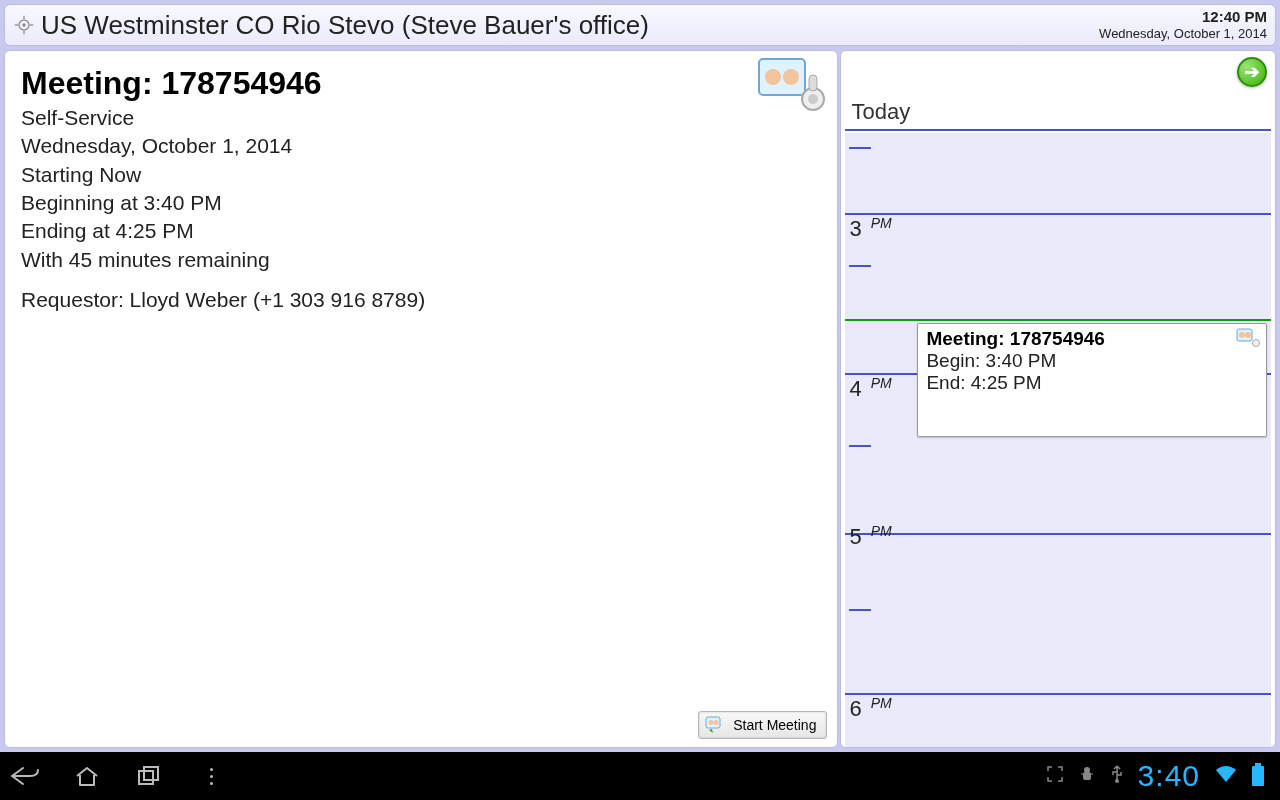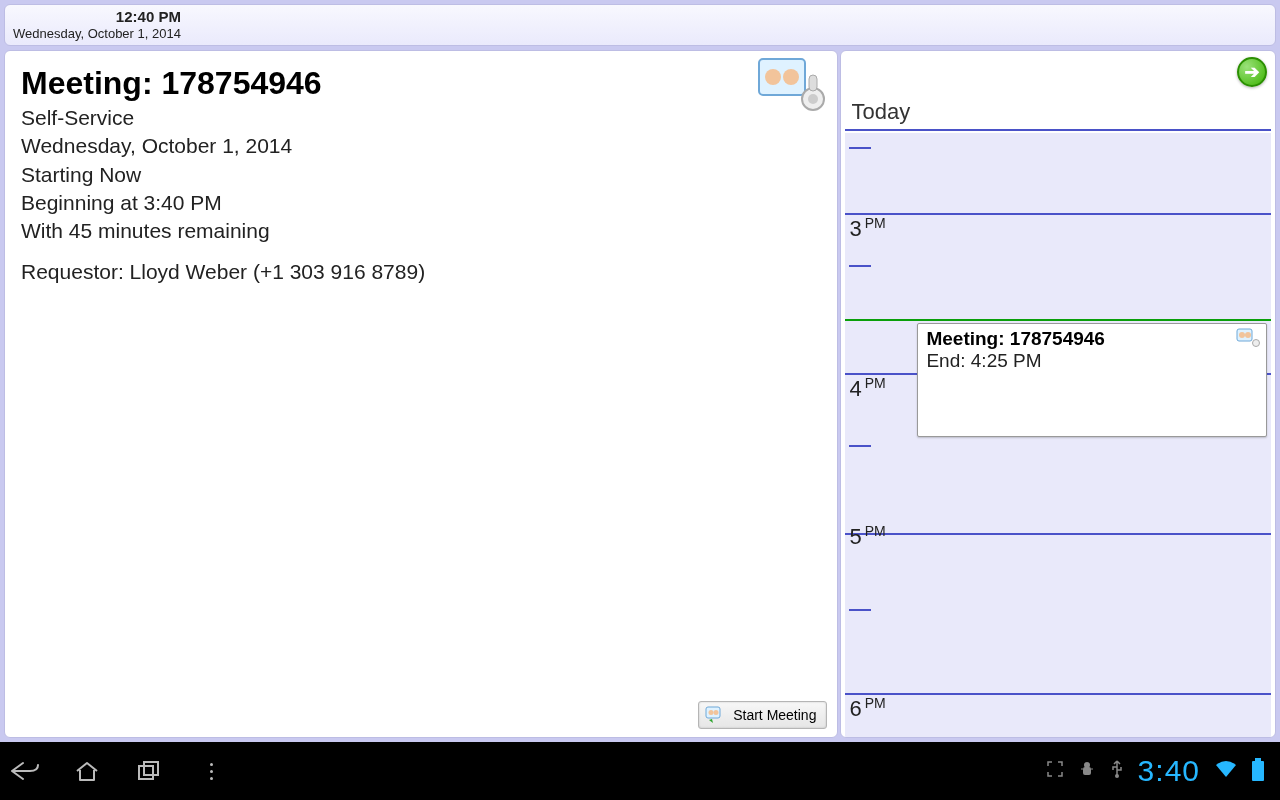--- a/index.html
+++ b/index.html
@@ -35,49 +35,62 @@
   .agenda-head { position: absolute; top: 6px; right: 8px; }
   .next-btn { width: 30px; height: 30px; border-radius: 50%; background: radial-gradient(circle at 30% 30%, #9be27a, #3cb302); border: 2px solid #2b8f02; display: flex; align-items: center; justify-content: center; box-shadow: 0 1px 3px rgba(0,0,0,0.3); cursor: pointer; }
   .next-btn .arrow { color: #fff; font-size: 18px; font-weight: bold; }
   .today-label { position: absolute; left: 10px; top: 48px; font-size: 22px; color: #333; }
   .today-underline { position: absolute; left: 4px; right: 4px; top: 78px; height: 2px; background: #4a52c8; }
 
   .agenda-body { position: absolute; left: 4px; right: 4px; top: 82px; bottom: 0; background: #e9e9fa; overflow: hidden; }
   .hour-line { position: absolute; left: 0; right: 0; height: 2px; background: #4a52c8; }
   .half-line { position: absolute; left: 4px; width: 22px; height: 2px; background: #4a52c8; }
   .hour-label { position: absolute; left: 4px; font-size: 22px; color: #222; }
-  .hour-label .ampm { font-size: 14px; vertical-align: super; margin-left: 3px; }
+  .hour-label .ampm { font-size: 14px; vertical-align: super; margin-left: 9px; font-style: italic; }
 
   .now-marker { position: absolute; left: 0; right: 0; height: 2px; background: #0a9f0a; }
   .event-card { position: absolute; background: #fff; border: 1px solid #999; border-radius: 2px; padding: 4px 30px 4px 8px; box-shadow: 0 1px 2px rgba(0,0,0,0.2); cursor: pointer; }
   .event-card .title { font-size: 19px; font-weight: bold; }
   .event-card .row { font-size: 19px; color: #222; }
   .event-card .icon-sm { position: absolute; top: 4px; right: 6px; width: 24px; height: 20px; }
 
   
-  .android-nav { height: 58px; background: #000; display: flex; align-items: center; justify-content: space-between; padding: 0 16px 0 8px; color: #ccc; }
+  .android-nav { height: 48px; background: #000; display: flex; align-items: center; justify-content: space-between; padding: 0 16px 0 8px; color: #ccc; }
   .nav-left { display: flex; align-items: center; gap: 28px; }
   .nav-item { width: 34px; height: 28px; display: flex; align-items: center; justify-content: center; color: #bbb; }
   .nav-item svg { stroke: #bbb; fill: none; stroke-width: 2; }
   .dots { display: flex; flex-direction: column; gap: 4px; }
   .dots span { width: 3px; height: 3px; background: #bbb; border-radius: 50%; display: block; }
   .nav-right { display: flex; align-items: center; gap: 14px; }
   .nav-right .clock { font-family: sans-serif; font-size: 30px; color: #26b7ff; letter-spacing: 1px; }
   .wifi { color: #26b7ff; }
   .batt { width: 12px; height: 20px; background: #26b7ff; border-radius: 1px; position: relative; }
   .batt::before { content:""; position:absolute; top:-3px; left:3px; width:6px; height:3px; background:#26b7ff; }
   .tiny-ico { color: #888; font-size: 16px; }
 </style>
 </head>
 <body>
 
 <div class="screen">
   <div class="app-area">
 
     <div class="topbar">
+      <div class="topbar-left">
+        <span class="nav-glyph">
+          <svg viewBox="0 0 24 24" width="20" height="20">
+              <circle cx="12" cy="12" r="6" fill="none" stroke="#888" stroke-width="1.5"></circle>
+              <circle cx="12" cy="12" r="2" fill="#888"></circle>
+              <line x1="12" y1="1" x2="12" y2="5" stroke="#888" stroke-width="1.5"></line>
+              <line x1="12" y1="19" x2="12" y2="23" stroke="#888" stroke-width="1.5"></line>
+              <line x1="1" y1="12" x2="5" y2="12" stroke="#888" stroke-width="1.5"></line>
+              <line x1="19" y1="12" x2="23" y2="12" stroke="#888" stroke-width="1.5"></line>
+            </svg>
+        </span>
+        <span class="topbar-title">US Westminster CO Rio Stevo (Steve Bauer's office)</span>
+      </div>
       <div class="topbar-right">
         <div class="topbar-time">12:40 PM</div>
         <div>Wednesday, October 1, 2014</div>
       </div>
     </div>
 
     <div class="panels">
 
       <div class="panel panel-left">
         <div class="detail">
@@ -89,20 +102,21 @@
               <circle cx="56" cy="42" r="11" fill="#eee" stroke="#aaa" stroke-width="2"></circle>
               <circle cx="56" cy="42" r="5" fill="#ccc"></circle>
               <rect x="52" y="18" width="8" height="16" rx="4" fill="#ddd" stroke="#aaa"></rect>
             </svg>
           </div>
           <h1>Meeting: 178754946</h1>
           <div class="line">Self-Service</div>
           <div class="line">Wednesday, October 1, 2014</div>
           <div class="line">Starting Now</div>
           <div class="line">Beginning at 3:40 PM</div>
+          <div class="line">Ending at 4:25 PM</div>
           <div class="line">With 45 minutes remaining</div>
           <div class="line" style="height:12px"></div>
           <div class="line">Requestor: Lloyd Weber (+1 303 916 8789)</div>
         </div>
         <button class="start-meeting-btn">
           <span class="mini-icon">
             <svg viewBox="0 0 22 18">
                 <rect x="1" y="1" width="14" height="11" rx="2" fill="#dff2ff" stroke="#6fa8d8"></rect>
                 <circle cx="6" cy="6.5" r="2.5" fill="#f2c49b"></circle>
                 <circle cx="11" cy="6.5" r="2.5" fill="#f2c49b"></circle>
@@ -145,20 +159,21 @@
           <div class="event-card" style="left:72px; right:4px; top:190px; height:114px;">
             <span class="icon-sm">
               <svg viewBox="0 0 24 20">
                   <rect x="1" y="1" width="15" height="12" rx="2" fill="#dff2ff" stroke="#6fa8d8"></rect>
                   <circle cx="6" cy="7" r="3" fill="#f2c49b"></circle>
                   <circle cx="12" cy="7" r="3" fill="#f2c49b"></circle>
                   <circle cx="20" cy="15" r="3.5" fill="#eee" stroke="#aaa"></circle>
                 </svg>
             </span>
             <div class="title">Meeting: 178754946</div>
+            <div class="row">Begin: 3:40 PM</div>
             <div class="row">End: 4:25 PM</div>
           </div>
         </div>
       </div>
     </div>
   </div>
 
   <div class="android-nav">
     <div class="nav-left">
       <div class="nav-item">

